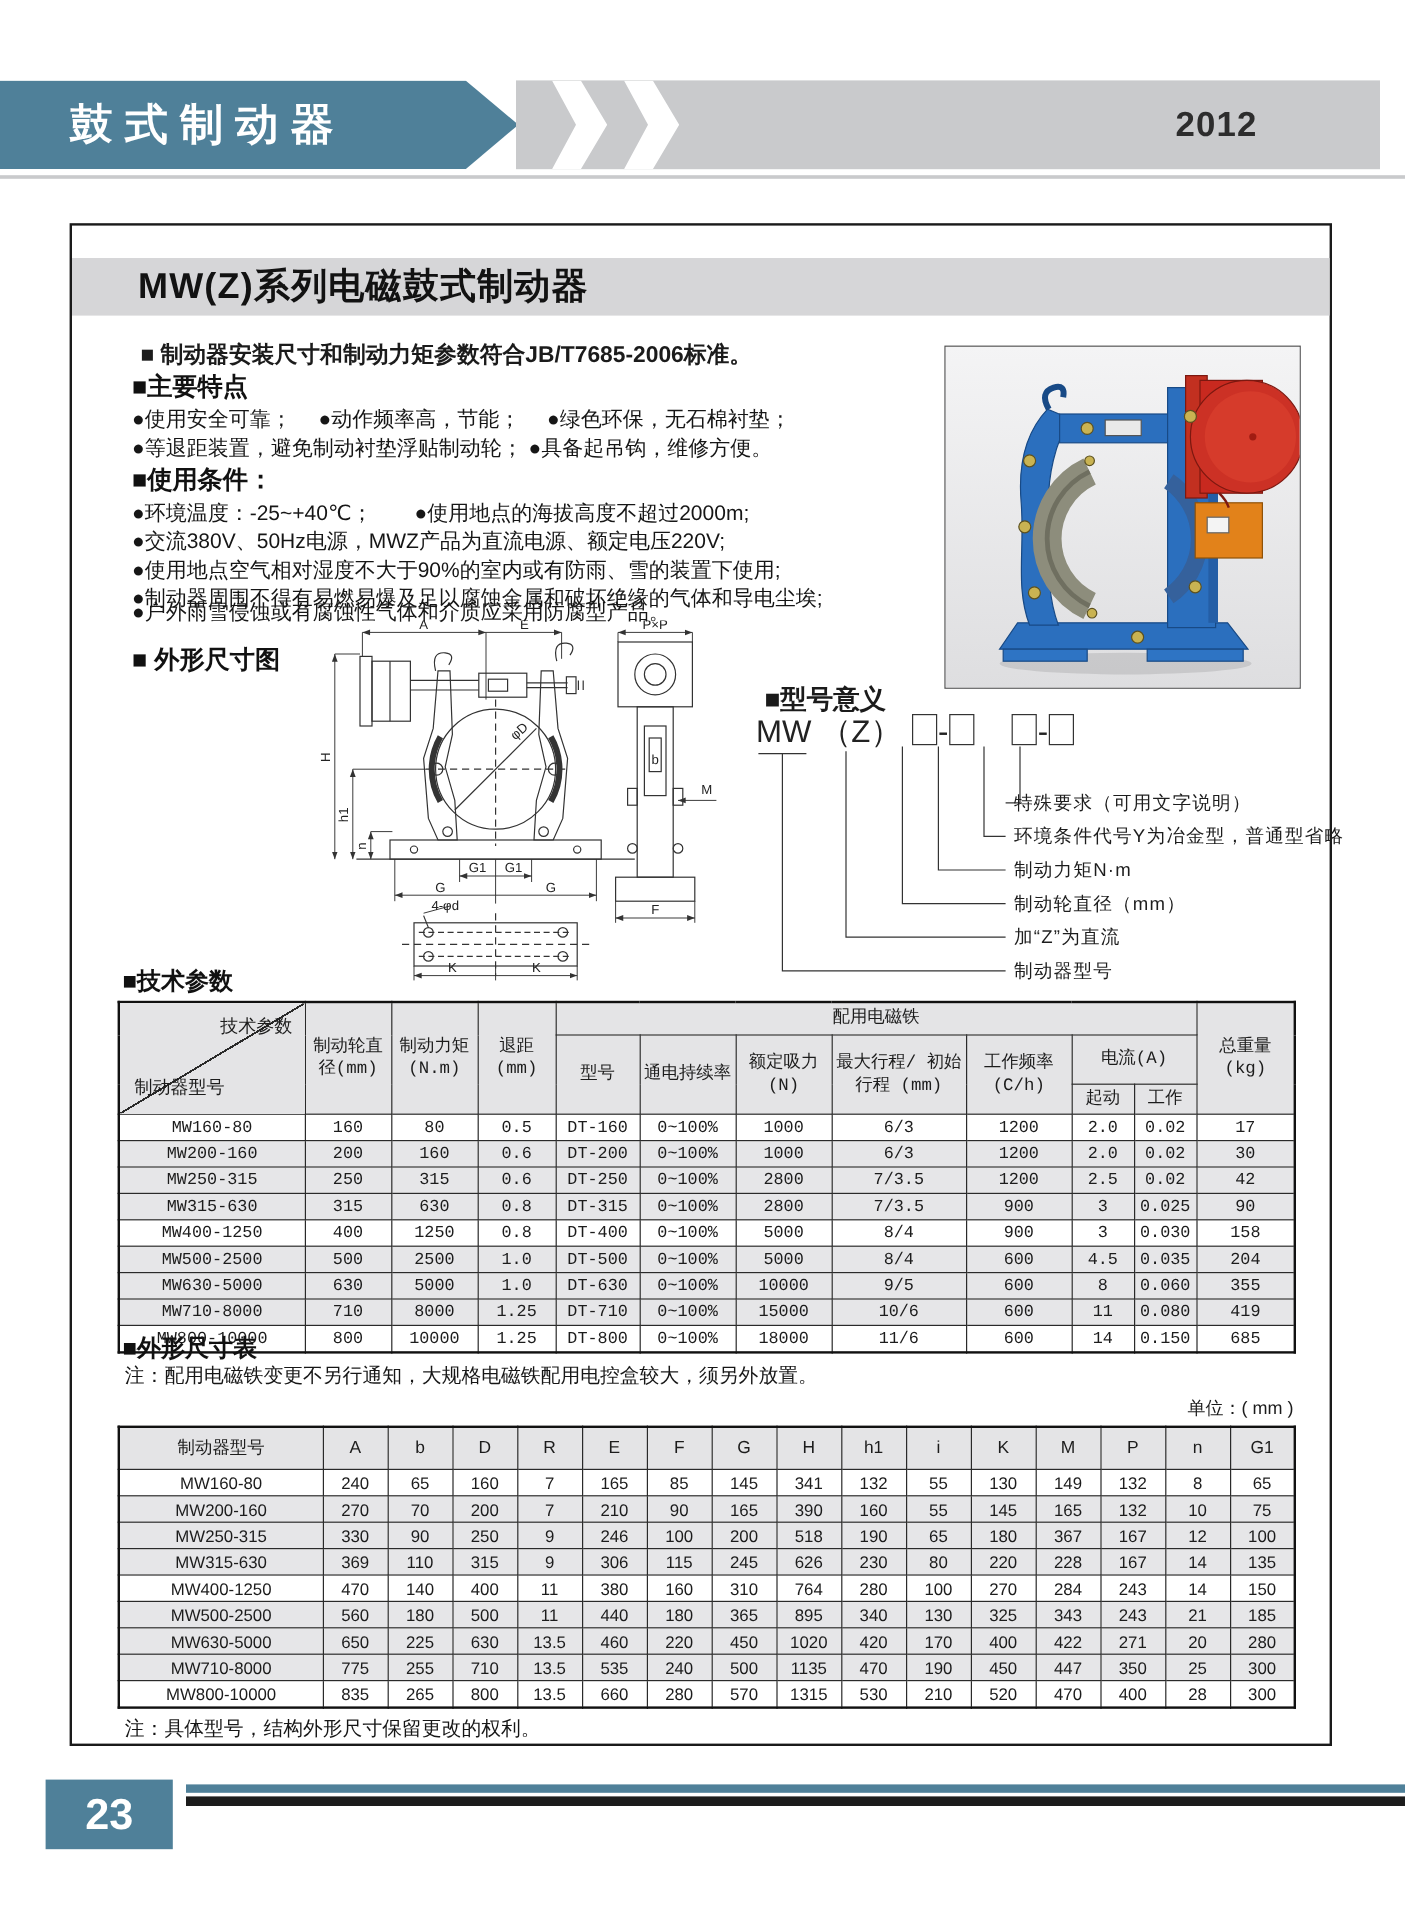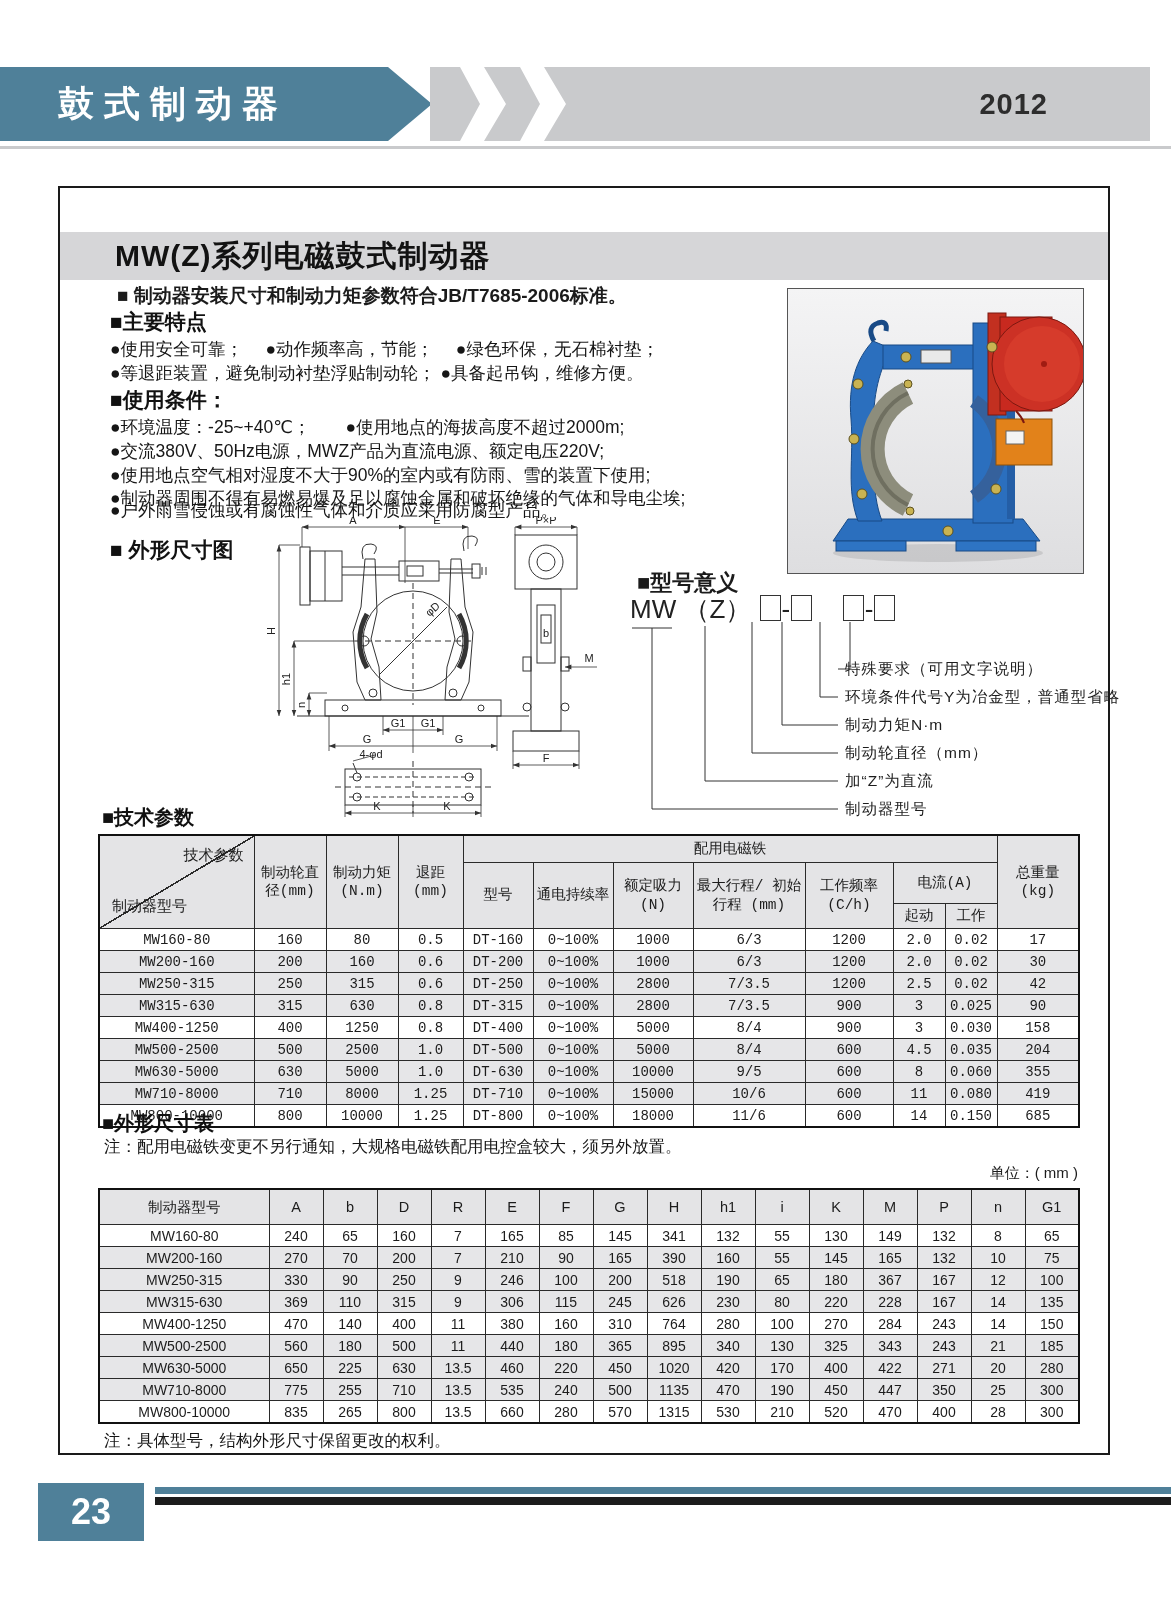--- a/index.html
+++ b/index.html
@@ -15,21 +15,21 @@
   .chev{position:absolute;top:0;width:46px;height:74px;background:#fff;
     clip-path:polygon(0 0,24px 0,46px 37px,24px 74px,0 74px,20px 37px);}
   .chev.c1{left:30px;} .chev.c2{left:90px;}
   .banner-year{position:absolute;right:102px;top:0;height:74px;line-height:74px;
     font-size:29px;font-weight:600;color:#2d2d2d;letter-spacing:1px;}
   .top-rule{position:absolute;left:0;top:146px;width:1171px;height:3px;background:#C9CACC;}
 
   
   .content{position:absolute;left:58px;top:186px;width:1052px;height:1269px;
     border:2px solid #1a1a1a;background:#fff;box-sizing:border-box;}
-  .title-band{position:absolute;left:0;top:44px;width:1048px;height:48px;background:#D6D6D8;}
+  .title-band{position:absolute;left:0;top:27px;width:1048px;height:48px;background:#D6D6D8;}
   .doc-title{position:absolute;left:55px;top:0;height:48px;line-height:48px;
     font-size:30px;font-weight:bold;color:#121212;letter-spacing:1px;}
   .std-line{position:absolute;left:57px;top:95px;font-size:19px;font-weight:bold;}
   .sec-h{position:absolute;font-size:21px;font-weight:bold;color:#111;}
   .bullet-line{position:absolute;left:50px;font-size:17.5px;line-height:22px;white-space:nowrap;color:#161616;}
 
   
   .mm-head{position:absolute;left:577px;top:380px;font-size:22px;font-weight:bold;}
   .mm-block{position:absolute;left:570px;top:404px;width:478px;height:235px;}
   .mm-code{position:absolute;left:0;top:0;height:34px;font-size:26px;white-space:nowrap;color:#222;}

